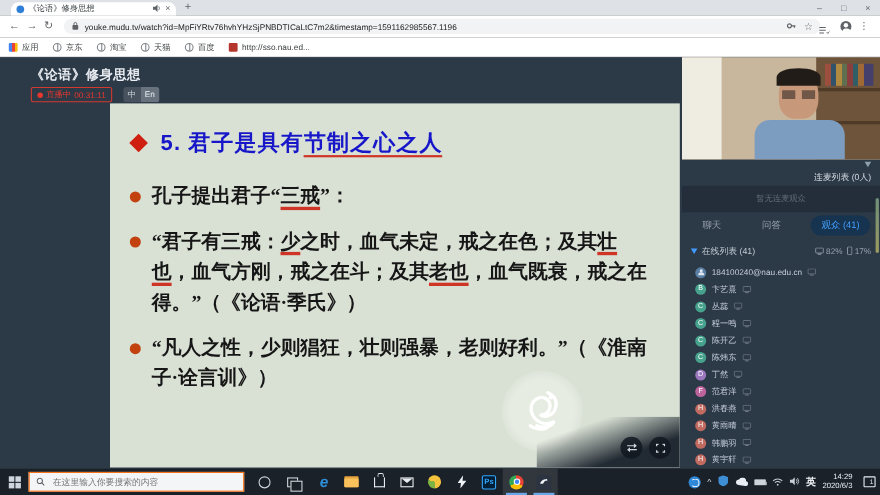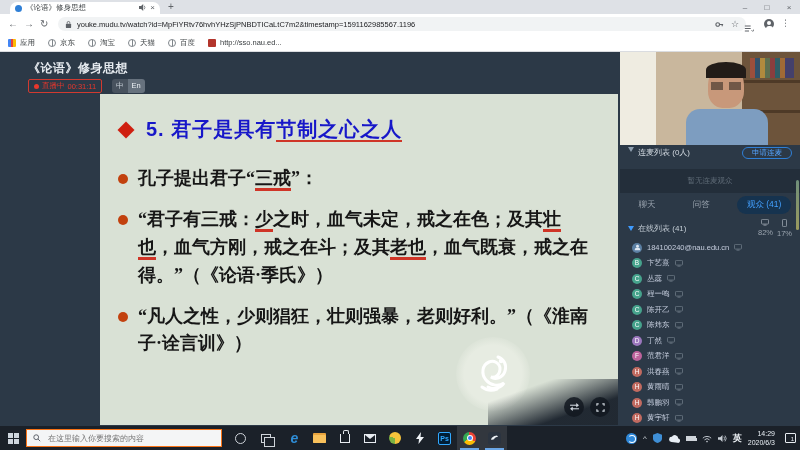--- a/index.html
+++ b/index.html
@@ -76,32 +76,32 @@
   .v-shelf{position:absolute;right:0;top:0;width:58px;height:93px;background:#6d543b;}
   .v-shelf:before{content:"";position:absolute;left:0;top:28px;width:58px;height:3px;background:#4e3a27;box-shadow:0 30px 0 #4e3a27;}
   .v-books{position:absolute;right:6px;top:6px;width:44px;height:20px;
     background:linear-gradient(90deg,#9c4f3c 0 5px,#32516b 5px 10px,#b08a3e 10px 15px,#5e7050 15px 20px,#8a3e3e 20px 25px,#2f5e66 25px 30px,#a06a36 30px 35px,#44406b 35px 44px);}
   .person{position:absolute;left:64px;top:10px;width:84px;height:83px;}
   .p-shirt{position:absolute;left:2px;bottom:0;width:82px;height:36px;background:#7d9dc0;border-radius:14px 14px 0 0;}
   .p-head{position:absolute;left:24px;top:4px;width:36px;height:42px;background:#c8987a;border-radius:45% 45% 40% 40%;}
   .p-hair{position:absolute;left:22px;top:0px;width:40px;height:16px;background:#221c18;border-radius:50% 50% 0 0;}
   .p-glasses{position:absolute;left:27px;top:20px;width:30px;height:8px;
     border-left:12px solid rgba(40,35,30,.55);border-right:12px solid rgba(40,35,30,.55);}
-  .mic-row{position:absolute;left:0;top:95px;width:180px;height:22px;display:flex;align-items:flex-start;padding:0 8px;gap:4px;}
+  .mic-row{position:absolute;left:0;top:95px;width:180px;height:22px;display:flex;align-items:flex-end;padding:0 8px;gap:4px;flex-direction:column;}
   .tri{width:0;height:0;border-left:3.5px solid transparent;border-right:3.5px solid transparent;border-top:5px solid #3f9bff;}
   .mic-label{font-size:8px;color:#d5dce3;flex:1;}
   .apply-btn{font-size:7.5px;color:#55a4ff;border:1px solid #2f7fd6;border-radius:9px;padding:0 9px;}
   .empty-panel{position:absolute;left:0;top:117px;width:180px;height:24px;background:#232e3a;
     display:flex;align-items:center;justify-content:center;font-size:7.5px;color:#5f6b77;}
   .tab-row{position:absolute;left:0;top:141px;width:180px;height:24px;display:flex;align-items:center;justify-content:space-around;}
   .stab{font-size:8.5px;color:#97a1ac;padding:3px 10px;border-radius:11px;}
   .stab.active{background:#16334f;color:#43a0ff;}
   .online-header{position:absolute;left:0;top:165px;width:180px;height:22px;display:flex;align-items:center;padding:0 8px;gap:4px;}
   .online-label{font-size:8px;color:#c3ccd4;flex:1;}
-  .pct{font-size:7.5px;color:#9aa4ae;display:flex;align-items:center;gap:2px;flex-direction:column;}
+  .pct{font-size:7.5px;color:#9aa4ae;display:flex;align-items:center;gap:2px;}
   .user-list{position:absolute;left:0;top:188px;width:180px;height:186px;overflow:hidden;}
   .urow{height:15.5px;display:flex;align-items:center;padding-left:12px;gap:5px;}
   .uav{width:10px;height:10px;border-radius:50%;color:#fff;font-size:6.5px;line-height:10px;text-align:center;flex:none;
     display:flex;align-items:center;justify-content:center;}
   .uname{font-size:7.5px;color:#c6cede;white-space:nowrap;}
   .scroll-thumb{position:absolute;right:1px;top:128px;width:3px;height:50px;border-radius:2px;
     background:linear-gradient(180deg,#6f8f7a,#9b9a5e);}
 
   
   .taskbar{position:absolute;left:0;top:426px;width:800px;height:24px;background:#1b2129;display:flex;align-items:center;}

